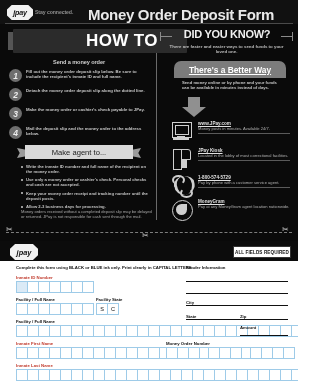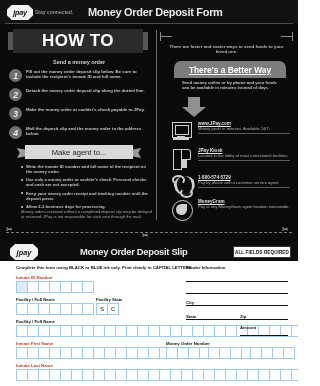--- a/index.html
+++ b/index.html
@@ -19,35 +19,35 @@
     background:#f2f2f2;color:#111;
     clip-path:polygon(18% 0,82% 0,100% 30%,100% 70%,82% 100%,18% 100%,0 70%,0 30%);
     font-size:7.2px;font-style:italic;font-weight:bold;
     display:flex;align-items:center;justify-content:center;letter-spacing:-.2px;
   }
   .logo-tag{
     position:absolute;left:35px;top:9px;font-size:5.2px;font-weight:bold;
     color:#8e8e8e;letter-spacing:-.1px;white-space:nowrap;
   }
   .doc-title{
-    position:absolute;left:88px;top:6px;font-size:11px;font-weight:bold;
+    position:absolute;left:88px;top:6px;font-size:15px;font-weight:bold;
     color:#e9e9e9;letter-spacing:-.3px;white-space:nowrap;
   }
   .topbar-rule{position:absolute;left:5px;top:23px;width:288px;height:1px;background:#4a4a4a;}
 
   
   .col-left{position:absolute;left:5px;top:27px;width:148px;height:196px;}
   .col-right{position:absolute;left:160px;top:27px;width:133px;height:196px;}
   .divider{position:absolute;left:156px;top:30px;width:1px;height:190px;background:#6a6a6a;}
 
   
   .howto-banner{
     position:absolute;left:8px;top:2px;width:130px;height:24px;
     background:#2b2b2b;border-radius:1px;
-    display:flex;align-items:center;justify-content:center;
+    display:flex;align-items:center;justify-content:center;padding-left:44px;
   }
   .howto-banner span{
     font-size:17px;font-weight:bold;color:#ffffff;letter-spacing:.4px;
   }
   .howto-wing-l{position:absolute;left:3px;top:5px;width:6px;height:18px;background:#555;}
   .howto-wing-r{position:absolute;left:137px;top:5px;width:6px;height:18px;background:#555;}
   .howto-sub{
     position:absolute;left:0;top:32px;width:148px;text-align:center;
     font-size:5.6px;font-weight:bold;color:#cfcfcf;letter-spacing:-.1px;
   }
@@ -234,20 +234,21 @@
       <div class="bullet">Keep your money order receipt and tracking number until the deposit posts.</div>
       <div class="bullet">Allow 2-3 business days for processing.</div>
     </div>
     <div class="note">Money orders received without a completed deposit slip may be delayed or returned. JPay is not responsible for cash sent through the mail.</div>
   </div>
 
   <div class="col-right">
     <div class="dyk-wrap">
       <div class="dyk-cap-l"></div>
       <div class="dyk-rule-l"></div>
+      <div class="dyk-title">DID YOU KNOW?</div>
       <div class="dyk-rule-r"></div>
       <div class="dyk-cap-r"></div>
     </div>
     <div class="dyk-sub">There are faster and easier ways to send funds to your loved one.</div>
 
     <div class="bw-box">
       <span>There's a Better Way</span>
     </div>
     <div class="bw-sub">Send money online or by phone and your funds can be available in minutes instead of days.</div>
 
@@ -302,21 +303,20 @@
 
   <div class="cutline"></div>
   <div class="scissor sc-l">✂</div>
   <div class="scissor sc-c">✂</div>
   <div class="scissor sc-r">✂</div>
 </div>
 
 <div class="slip">
   <div class="slip-head">
     <div class="slip-logo">jpay</div>
-    <div class="slip-title">Money Order Deposit Slip</div>
     <div class="req-badge">
       <span>ALL FIELDS REQUIRED</span>
     </div>
   </div>
 
   <div class="f-label" style="left:16px;top:24px">Complete this form using BLACK or BLUE ink only. Print clearly in CAPITAL LETTERS.</div>
 
   <div class="f-label red" style="left:16px;top:34px">Inmate ID Number</div>
   <div class="comb" style="left:16px;top:40px">
     <div class="cell filled"></div>

